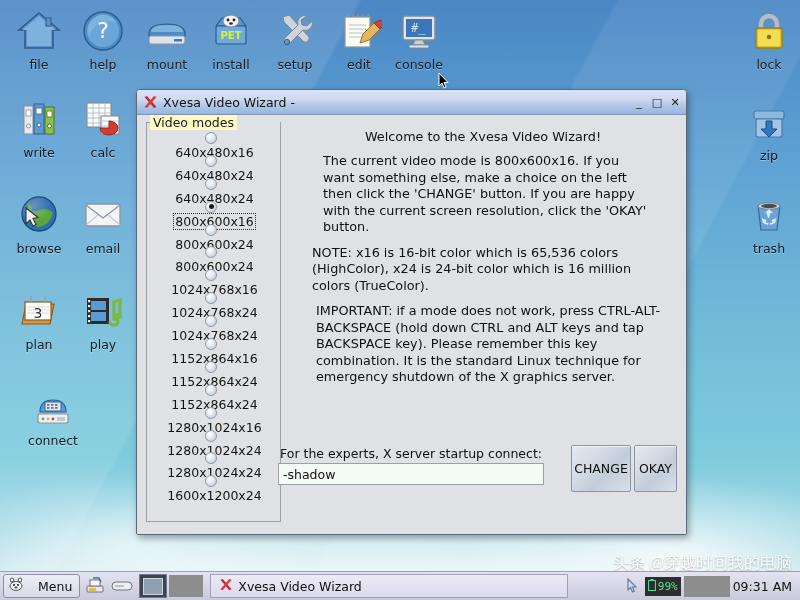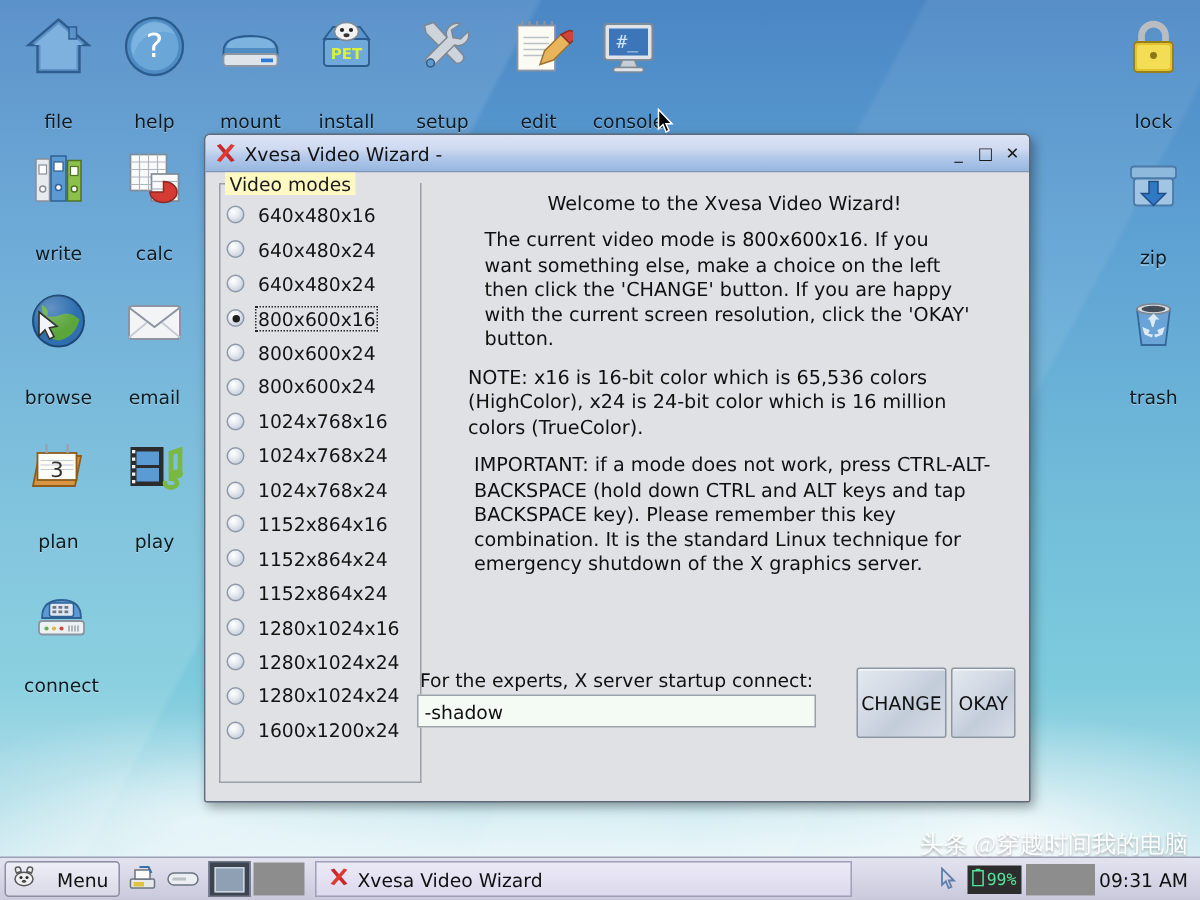--- a/index.html
+++ b/index.html
@@ -22,21 +22,21 @@
   #desktop .sheen{
     position:absolute;left:0;top:0;width:800px;height:600px;
     background:linear-gradient(118deg, rgba(255,255,255,.10) 0%, rgba(255,255,255,.10) 32%, rgba(255,255,255,0) 32.4%, rgba(255,255,255,0) 55%, rgba(255,255,255,.07) 55.4%, rgba(255,255,255,.07) 74%, rgba(255,255,255,0) 74.4%);
   }
   
   .dicon{
     position:absolute;width:74px;text-align:center;cursor:default;
   }
   .dicon .glyph{height:50px;display:flex;align-items:center;justify-content:center;}
   .dicon .lbl{
-    display:block;margin-top:17px;color:#0c1a22;font-size:12.5px;
+    display:block;margin-top:1px;color:#0c1a22;font-size:12.5px;
     text-shadow:0 1px 0 rgba(255,255,255,.35);
   }
   
   #win{
     position:absolute;left:136px;top:89px;width:549px;height:444px;
     border:1px solid #5d6a7a;
     border-radius:4px 4px 2px 2px;
     box-shadow:2px 3px 7px rgba(0,0,0,.35);
     background:#dfe1e5;
     overflow:hidden;
@@ -64,21 +64,21 @@
     border:1px solid #9aa0a8;border-top:none;
     background:transparent;
   }
   #grouplabel{
     position:absolute;left:13px;top:0px;font-size:12.5px;color:#1b1b1b;
     background:#fef9c3;padding:0 3px;white-space:nowrap;
   }
   .gbtop-l{position:absolute;left:9px;top:7px;width:6px;height:1px;background:#9aa0a8;}
   #modelist{position:absolute;left:11px;top:17px;width:130px;}
   .mode{
-    display:flex;align-items:center;height:22.9px;padding-left:3px;
+    display:flex;align-items:center;height:22.9px;padding-left:3px;flex-direction:column;
   }
   .radio{
     width:12px;height:12px;border-radius:50%;flex:0 0 auto;margin-right:7px;
     background:radial-gradient(circle at 36% 32%, #ffffff 0%, #e8ecf2 38%, #c9d2de 75%, #aab6c6 100%);
     border:1px solid #8e99a8;
     box-sizing:border-box;position:relative;
   }
   .radio.on::after{
     content:"";position:absolute;left:2.5px;top:2.5px;width:5px;height:5px;
     border-radius:50%;background:#1d1d1d;
@@ -373,21 +373,21 @@
           <rect x="8" y="27" width="2.2" height="2.2"></rect>
         <rect x="8" y="32" width="2.2" height="2.2"></rect>
       </g>
       <path d="M30 34 a4 3 0 1 0 4-3 V14 l6-2 v16" fill="none" stroke="#7ab845" stroke-width="3.2" stroke-linecap="round"></path>
       <ellipse cx="38" cy="28" rx="4" ry="3" fill="#7ab845"></ellipse>
     </svg>
   </span>
   <span class="lbl">play</span>
 </div>
 
-<div class="dicon" style="left:4px;top:382px;">
+<div class="dicon" style="left:16px;top:382px;">
   <span class="glyph">
     <svg width="46" height="46" viewBox="0 0 46 46">
       <rect x="8" y="30" width="30" height="9" rx="2" fill="#eef1f4" stroke="#8b94a0" stroke-width="1.2"></rect>
       <circle cx="13" cy="35" r="1.4" fill="#6ab04c"></circle>
         <circle cx="18" cy="35" r="1.4" fill="#e0b83c"></circle>
         <circle cx="23" cy="35" r="1.4" fill="#d0453a"></circle>
       <g stroke="#9aa3ad" stroke-width="1">
           <line x1="28" y1="33" x2="28" y2="37"></line>
           <line x1="30" y1="33" x2="30" y2="37"></line>
           <line x1="32" y1="33" x2="32" y2="37"></line>

